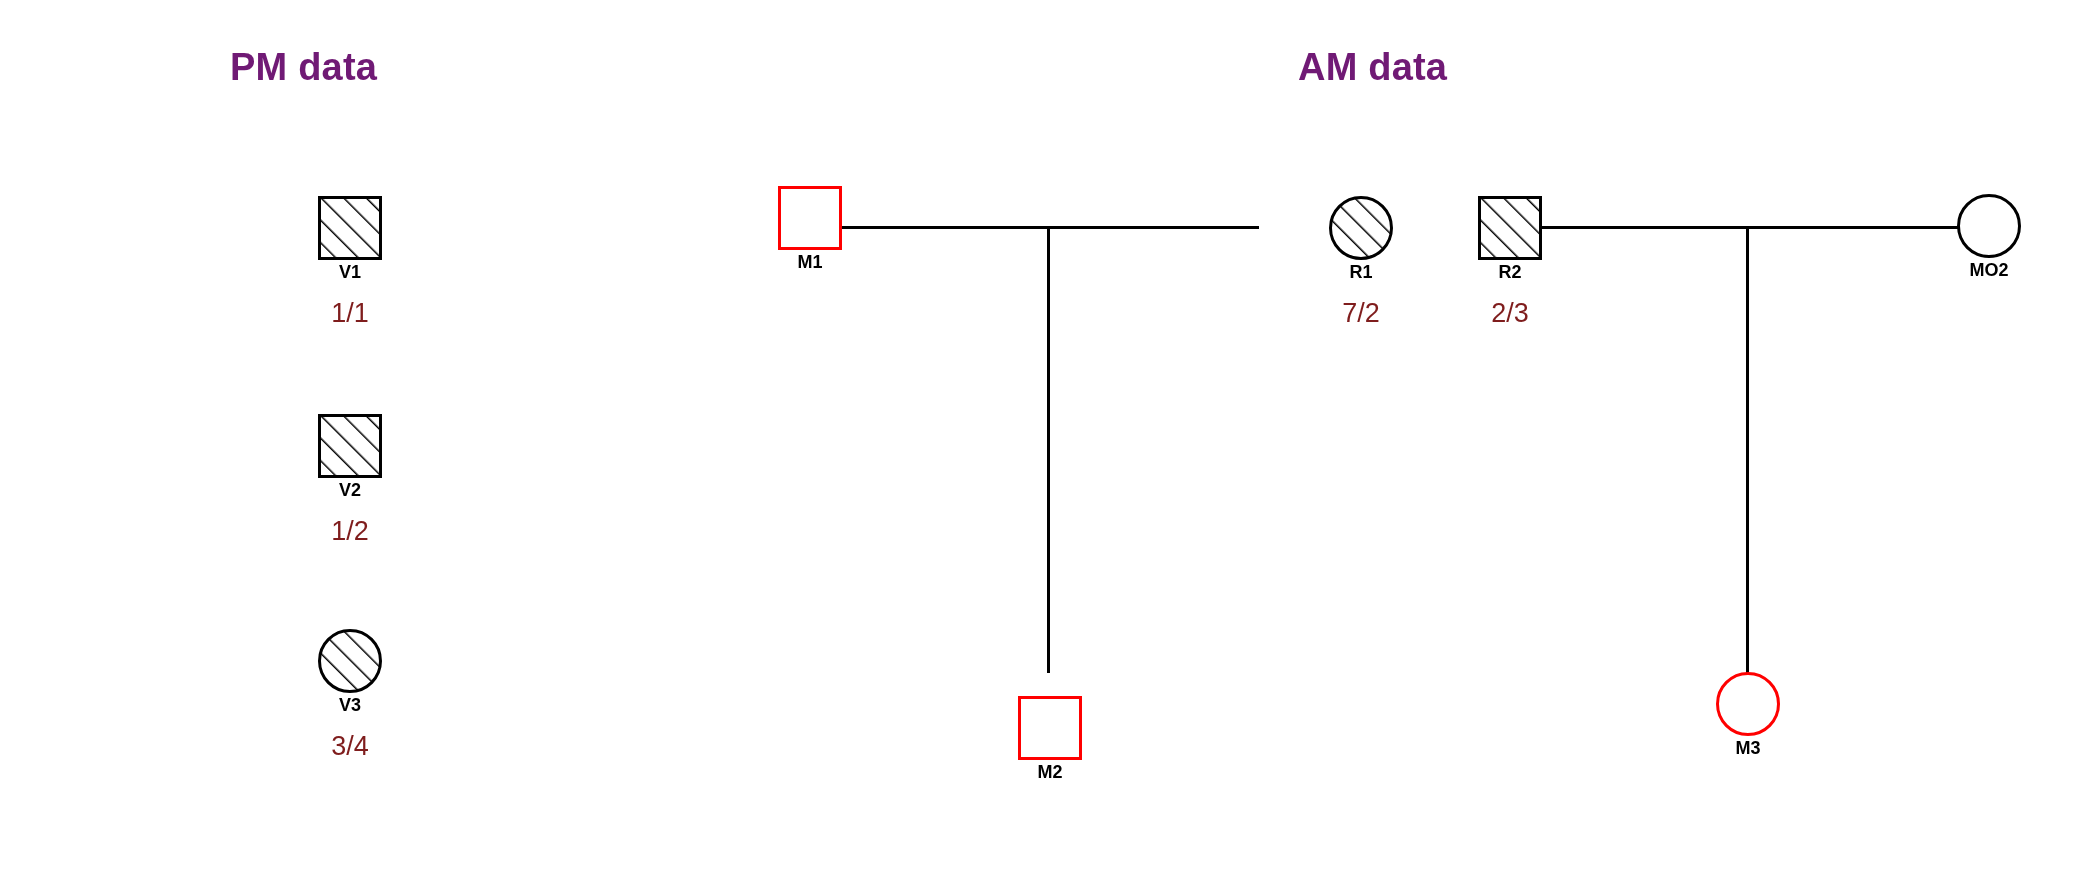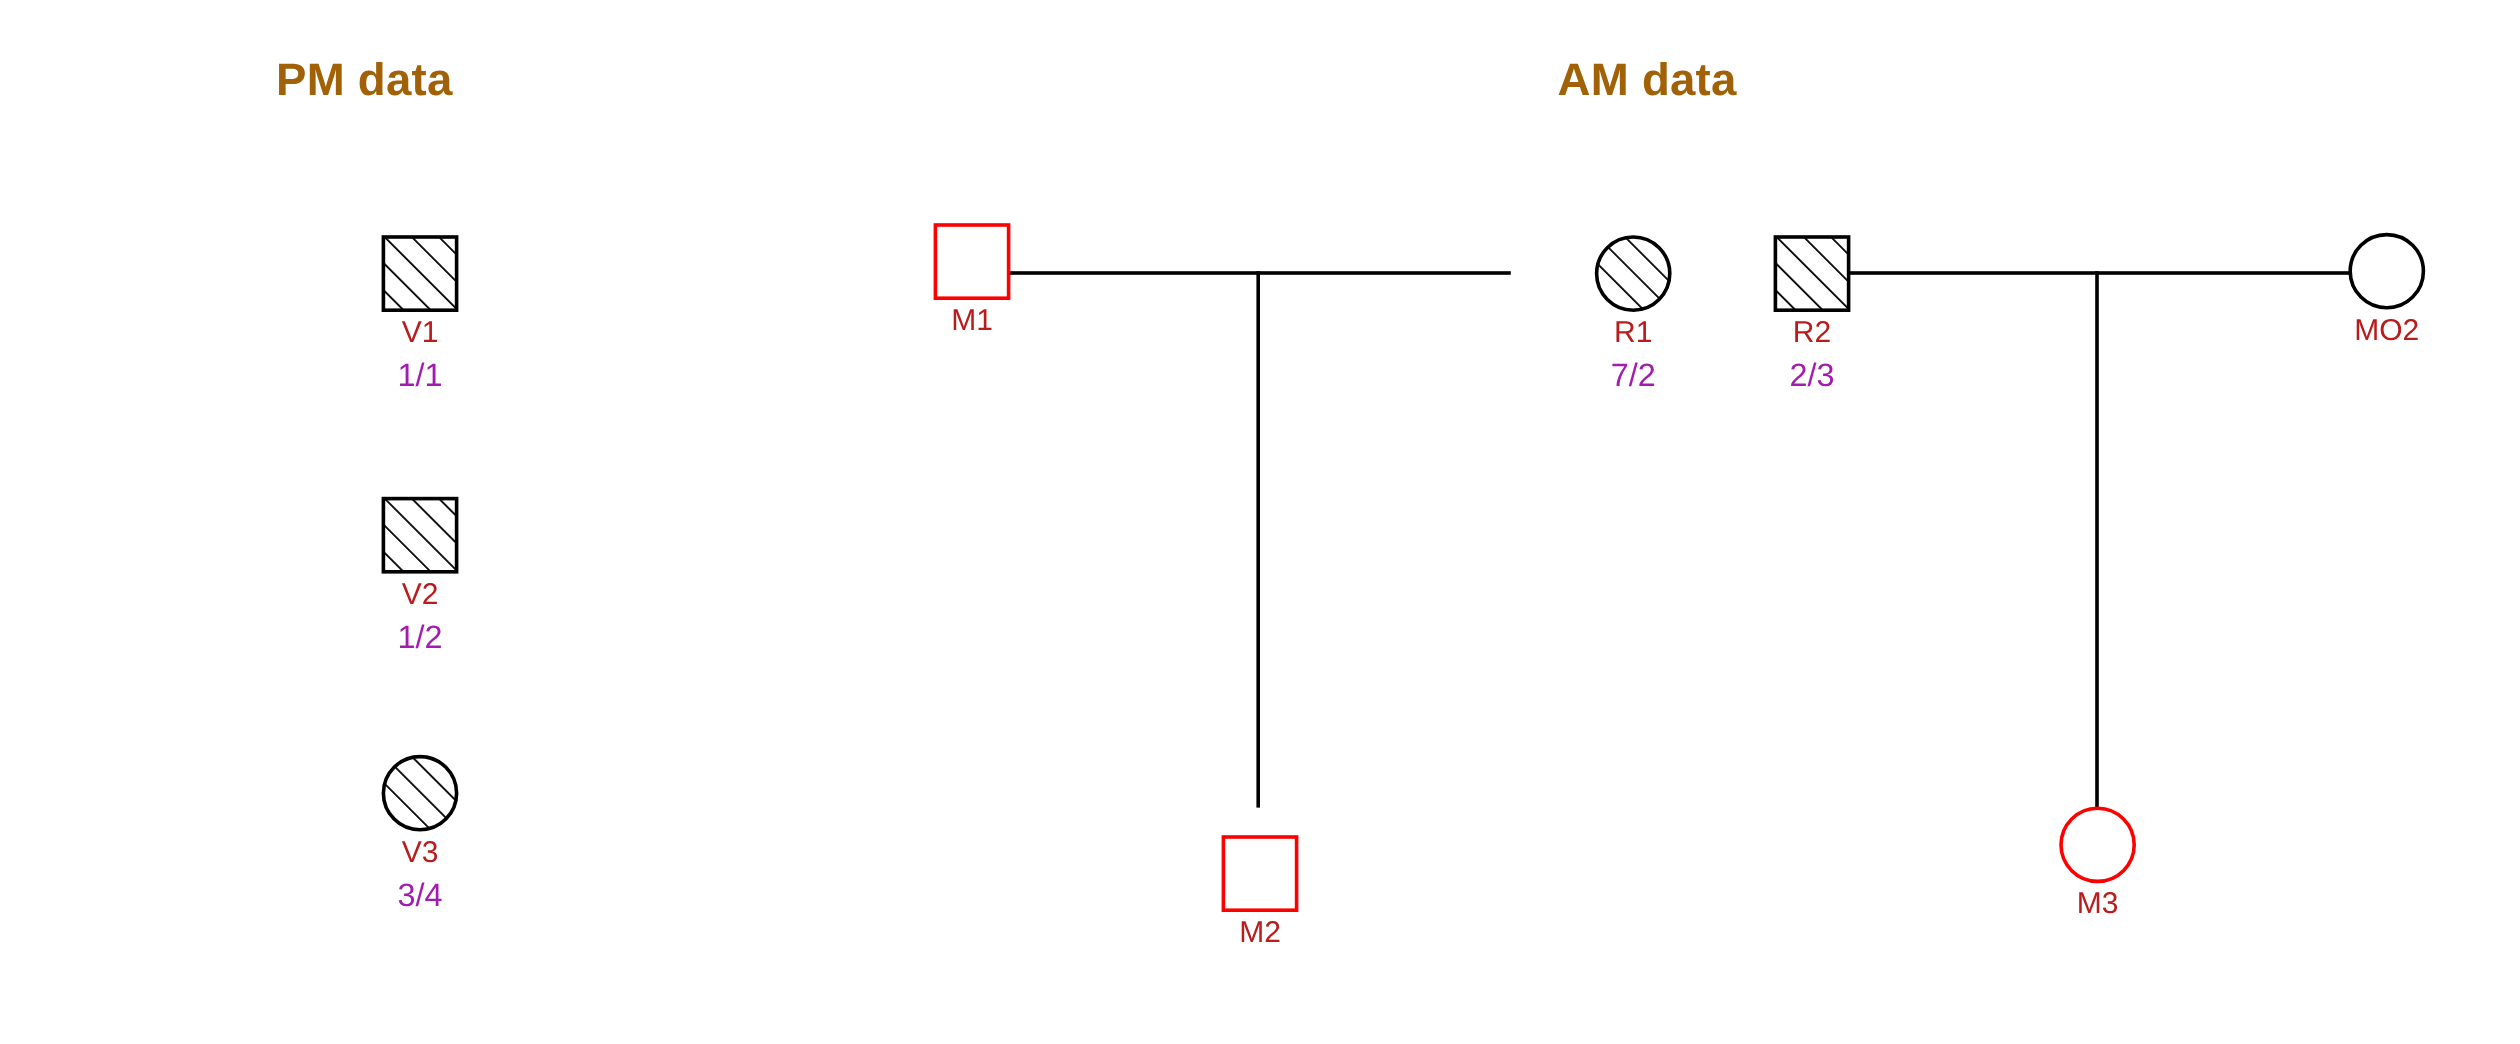--- a/index.html
+++ b/index.html
@@ -12,49 +12,50 @@
     width: 2100px;
     height: 870px;
     background: #ffffff;
     font-family: "Liberation Sans", sans-serif;
     overflow: hidden;
   }
   .panel-title {
     position: absolute;
     font-size: 38px;
     font-weight: bold;
-    color: #a16207;
+    color: #701a75;
     white-space: nowrap;
     letter-spacing: 0.2px;
   }
   .node {
     position: absolute;
   }
   .node svg {
     display: block;
     overflow: visible;
   }
   .node-label {
     position: absolute;
     top: 68px;
     left: 50%;
     transform: translateX(-50%);
-    font-size: 25px;
-    color: #b91c1c;
+    font-size: 18px;
+    color: #000000;
     white-space: nowrap;
     text-align: center;
     line-height: 1.22;
+    font-weight: bold;
   }
   .node-geno {
     position: absolute;
     top: 103px;
     left: 50%;
     transform: translateX(-50%);
     font-size: 27px;
-    color: #a21caf;
+    color: #7f1d1d;
     white-space: nowrap;
     text-align: center;
     line-height: 1.22;
   }
   .edge {
     position: absolute;
     background: #000000;
   }
   .edge-h { height: 3px; }
   .edge-v { width: 3px; }

